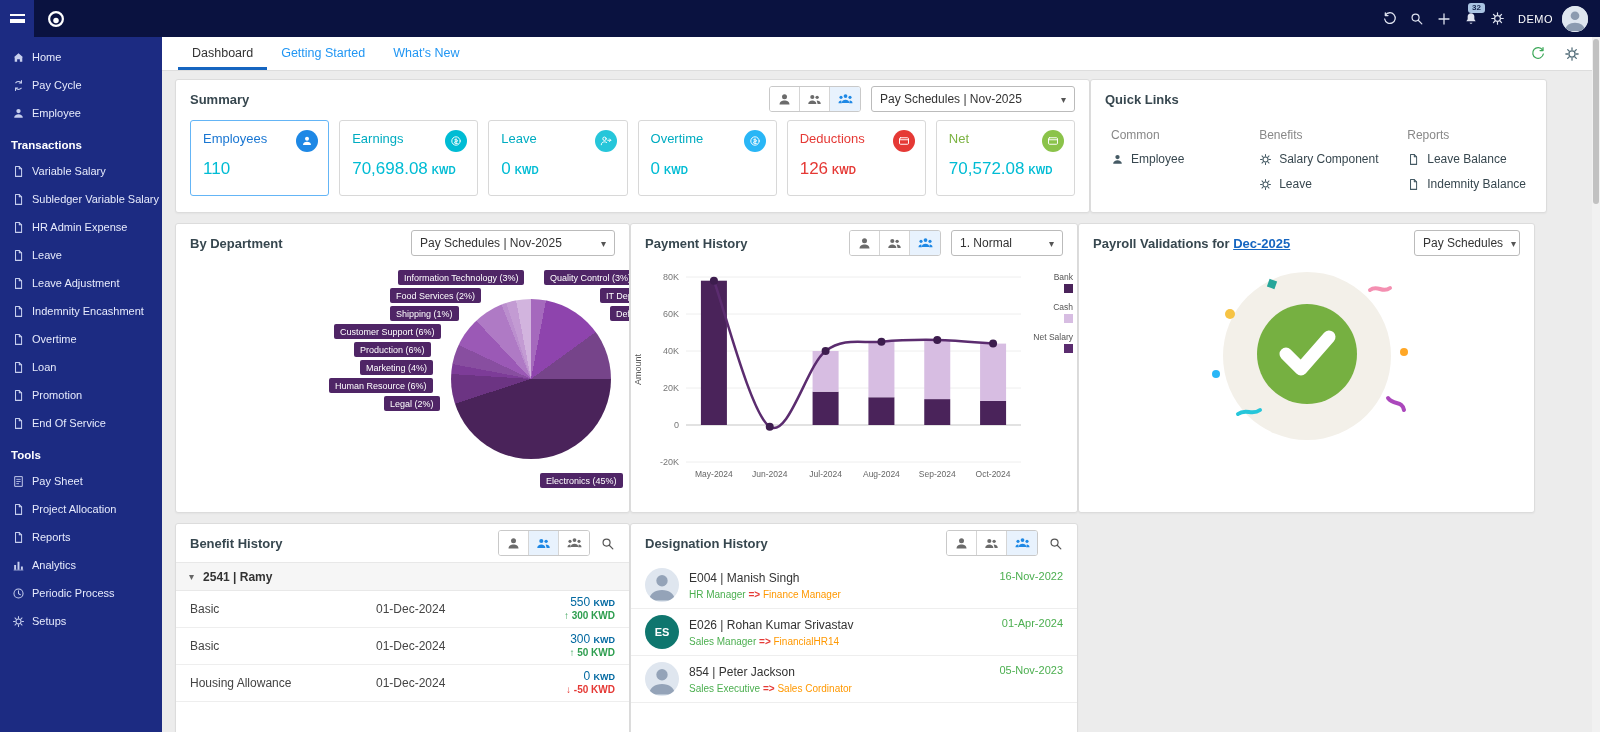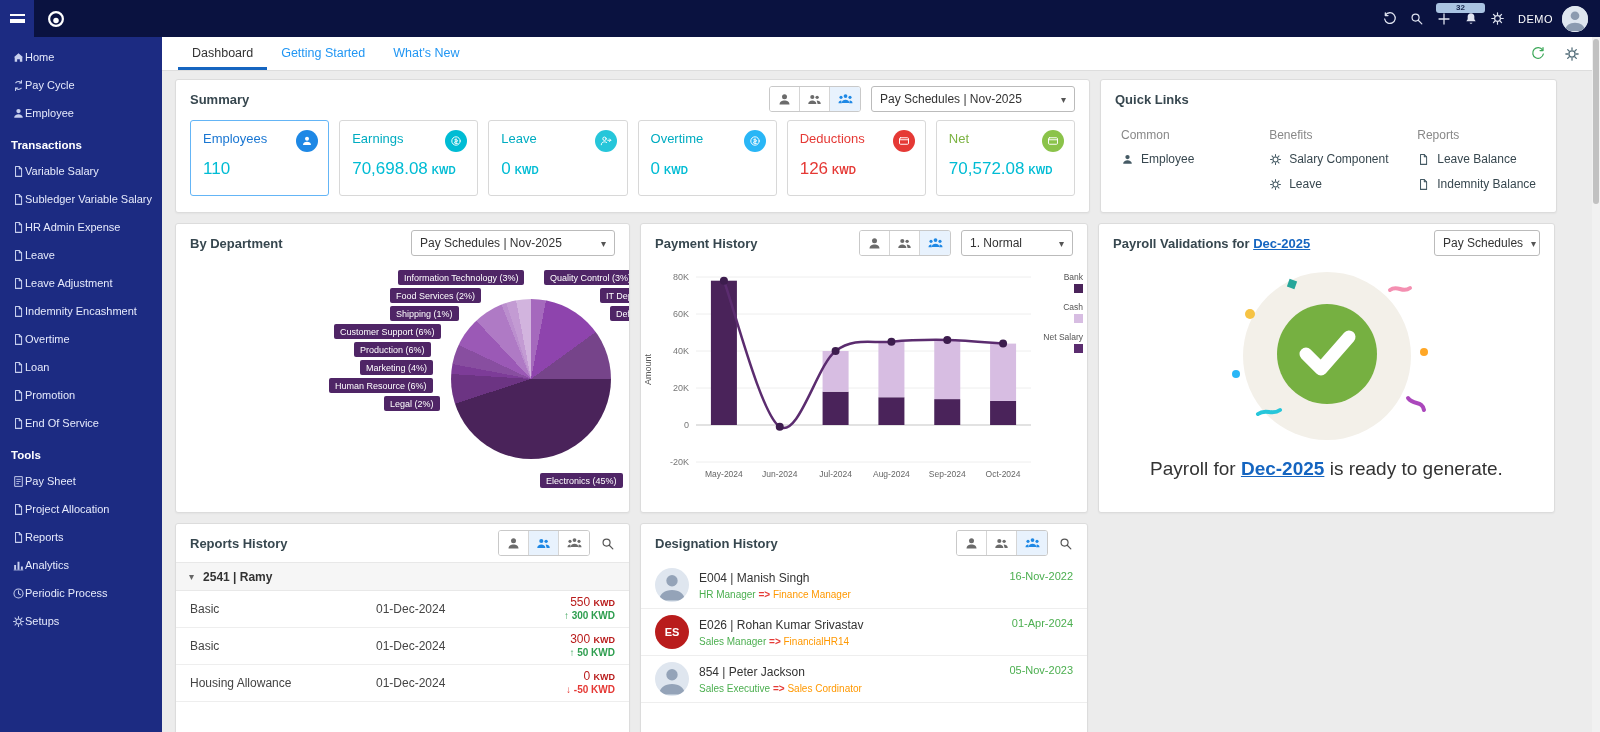--- a/index.html
+++ b/index.html
@@ -10,40 +10,40 @@
 .topbar{position:absolute;top:0;left:0;width:1600px;height:37px;background:#0a1240;display:flex;align-items:center;z-index:20}
 .hamburger{width:34px;height:37px;background:#1c2b82;display:flex;align-items:center;justify-content:center;cursor:pointer}
 .hamburger span{display:block;width:15px;height:9px;border-top:2px solid #fff;border-bottom:2px solid #fff;position:relative}
 .hamburger span:after{content:"";position:absolute;left:0;top:2.5px;width:15px;height:2px;background:#fff}
 .logo{width:44px;display:flex;align-items:center;justify-content:center}
 .topnav{display:flex;margin-left:238px;height:37px}
 .nav-item{padding:0 13px;line-height:37px;font-size:12.5px;color:#ccd3ee;cursor:pointer;white-space:nowrap}
 .nav-item.active{color:#fff;font-weight:bold;box-shadow:inset 0 -3px 0 #2196f3}
 .topbar-right{margin-left:auto;display:flex;align-items:center;padding-right:12px}
 .tb-icon{width:27px;height:37px;display:flex;align-items:center;justify-content:center;cursor:pointer;position:relative}
-.badge{position:absolute;top:3px;right:-1px;background:#a9c3e2;color:#15254d;font-size:8px;font-weight:bold;padding:1px 20px;border-radius:3px;line-height:1}
+.badge{position:absolute;top:3px;right:-1px;background:#a9c3e2;color:#15254d;font-size:8px;font-weight:bold;padding:1px 4px;border-radius:3px;line-height:1}
 .user-label{color:#fff;font-size:11px;letter-spacing:.5px;margin:0 9px 0 7px}
 .avatar{width:26px;height:26px;border-radius:50%;background:#cfd6e4;overflow:hidden;display:flex;align-items:flex-end;justify-content:center;cursor:pointer}
 
 
 .sidebar{position:absolute;top:37px;left:0;width:162px;height:695px;background:#1c2b82;padding-top:6px;overflow:hidden}
-.sb-item{height:28px;display:flex;align-items:center;padding-left:11px;color:#e6eafc;font-size:11px;cursor:pointer;white-space:nowrap}
+.sb-item{height:28px;display:flex;align-items:center;gap:7px;padding-left:11px;color:#e6eafc;font-size:11px;cursor:pointer;white-space:nowrap}
 .sb-ic{width:14px;display:flex;align-items:center;justify-content:center;flex:none}
 .sb-section{padding:12px 11px 6px;font-size:11.5px;font-weight:bold;color:#fff}
 
 
 .main{position:absolute;top:37px;left:162px;width:1438px;height:695px;overflow:hidden}
 .tabstrip{height:34px;background:#fff;border-bottom:1px solid #ddd;display:flex;align-items:stretch;padding-left:16px}
 .tab{padding:0 14px;line-height:32px;font-size:12.5px;color:#2196f3;cursor:pointer}
 .tab.active{color:#333;font-weight:normal;border-bottom:3px solid #1565c0}
 .tab-right{margin-left:auto;display:flex;align-items:center;gap:18px;padding-right:20px}
 .tab-right .ticon{cursor:pointer;display:flex;align-items:center}
 
 .content{padding:8px 0 0 13px}
-.row{display:flex;gap:10px;margin-bottom:10px}
+.row{display:flex;margin-bottom:10px}
 .card{background:#fff;border:1px solid #dcdcdc;border-radius:3px;position:relative;overflow:hidden;box-shadow:0 1px 2px rgba(0,0,0,.04)}
 .card-header{height:38px;padding:0 14px;display:flex;align-items:center;gap:10px}
 .card-title{font-size:13px;font-weight:bold;color:#37474f;white-space:nowrap}
 .header-controls{margin-left:auto;display:flex;align-items:center;gap:10px}
 .seg-group{display:flex;border:1px solid #c9c9c9;border-radius:3px;overflow:hidden}
 .seg-btn{width:30px;height:24px;background:#fff;border:none;border-right:1px solid #d5d5d5;display:flex;align-items:center;justify-content:center;cursor:pointer;padding:0}
 .seg-btn:last-child{border-right:none}
 .seg-btn.active{background:#e8f2fd}
 .dropdown{height:26px;border:1px solid #bbb;border-radius:3px;background:#fff;display:flex;align-items:center;justify-content:space-between;padding:0 8px;font-size:12px;color:#333;cursor:pointer;gap:8px;white-space:nowrap}
 .dd-lg{width:204px}.dd-md{width:112px}.dd-sm{width:106px}
@@ -78,21 +78,21 @@
 .title-link{color:#1565c0;text-decoration:underline;cursor:pointer;font-size:13px;font-weight:bold}
 
 
 .bh-group{height:29px;background:#f6f6f6;border-top:1px solid #e8e8e8;border-bottom:1px solid #e8e8e8;display:flex;align-items:center;gap:9px;padding:0 13px;cursor:pointer}
 .bh-caret{color:#666;font-size:10px}
 .bh-group-label{font-size:12px;font-weight:bold;color:#333}
 .bh-row{height:37px;display:flex;align-items:center;padding:0 14px;border-bottom:1px solid #eee}
 .bh-name{width:186px;font-size:12px;color:#444}
 .bh-date{flex:1;font-size:12px;color:#444}
 .bh-amt{text-align:right;line-height:1.25}
-.bh-val{font-size:12px;color:#b91c1c}
+.bh-val{font-size:12px;color:#0369a1}
 .bh-val small{font-size:9px;font-weight:bold}
 .bh-chg{font-size:10px;font-weight:bold}
 .up{color:#2e9e4f}.down{color:#e53935}
 
 
 .dh-row{height:47px;display:flex;align-items:center;gap:10px;padding:0 14px;border-bottom:1px solid #eee}
 .dh-avatar{width:34px;height:34px;border-radius:50%;overflow:hidden;flex:none;display:flex;align-items:center;justify-content:center;font-size:11px;font-weight:bold;color:#fff}
 .dh-text{flex:1}
 .dh-name{font-size:12px;color:#333;margin-bottom:4px}
 .dh-roles{font-size:10px}
@@ -650,31 +650,28 @@
             <circle cx="48" cy="52" r="5" fill="#f6c344"></circle>
             <circle cx="34" cy="112" r="4" fill="#29b6f6"></circle>
             <path d="M56 152c8-6 14 2 22-4" stroke="#26c6da" stroke-width="4" fill="none" stroke-linecap="round"></path>
             <path d="M188 28c8-6 12 4 20-2" stroke="#f48fb1" stroke-width="4" fill="none" stroke-linecap="round"></path>
             <path d="M206 136c6 8 14 2 16 12" stroke="#ab47bc" stroke-width="4" fill="none" stroke-linecap="round"></path>
             <circle cx="222" cy="90" r="4" fill="#ffa726"></circle>
             <rect x="86" y="18" width="8" height="8" fill="#26a69a" transform="rotate(20 90 22)"></rect>
             <circle cx="125" cy="92" r="50" fill="#76b041"></circle>
             <path d="M104 92l15 15 28-32" stroke="#fff" stroke-width="13" fill="none" stroke-linecap="round" stroke-linejoin="round"></path>
           </svg>
-          <div class="pv-message">
-            <span>Payroll for </span><a class="pv-link">Dec-2025</a><span> is ready to generate.</span>
-          </div>
         </div>
       </section>
     </div>
 
     <div class="row">
       <section class="card" style="width:455px;height:228px">
         <div class="card-header">
-          <div class="card-title">Reports History</div>
+          <div class="card-title">Benefit History</div>
           <div class="header-controls">
             <div class="seg-group" id="seg-benefit">
                 <button class="seg-btn">
                   <svg width="15" height="15" viewBox="0 0 24 24" fill="#6b6b6b">
                     <circle cx="12" cy="7.5" r="4"></circle>
                     <path d="M4 20c0-4.2 3.8-6.5 8-6.5s8 2.3 8 6.5z"></path>
                   </svg>
                 </button>
                 <button class="seg-btn active">
                   <svg width="15" height="15" viewBox="0 0 24 24" fill="#1e88e5">
@@ -782,21 +779,21 @@
                   <path d="M3 23c0-5 4-7.5 9-7.5s9 2.5 9 7.5z" fill="#94a3b8"></path>
                 </svg>
               </div>
               <div class="dh-text">
                 <div class="dh-name">E004 | Manish Singh</div>
                 <div class="dh-roles"><span class="dh-from">HR Manager</span> <span class="dh-arrow">=&gt;</span> <span class="dh-to">Finance Manager</span></div>
               </div>
               <div class="dh-date">16-Nov-2022</div>
             </div>
             <div class="dh-row">
-              <div class="dh-avatar" style="background:#b91c1c">ES</div>
+              <div class="dh-avatar" style="background:#0f766e">ES</div>
               <div class="dh-text">
                 <div class="dh-name">E026 | Rohan Kumar Srivastav</div>
                 <div class="dh-roles"><span class="dh-from">Sales Manager</span> <span class="dh-arrow">=&gt;</span> <span class="dh-to">FinancialHR14</span></div>
               </div>
               <div class="dh-date">01-Apr-2024</div>
             </div>
             <div class="dh-row">
               <div class="dh-avatar">
                 <svg width="34" height="34" viewBox="0 0 24 24">
                   <rect width="24" height="24" fill="#dfe6ef"></rect>

